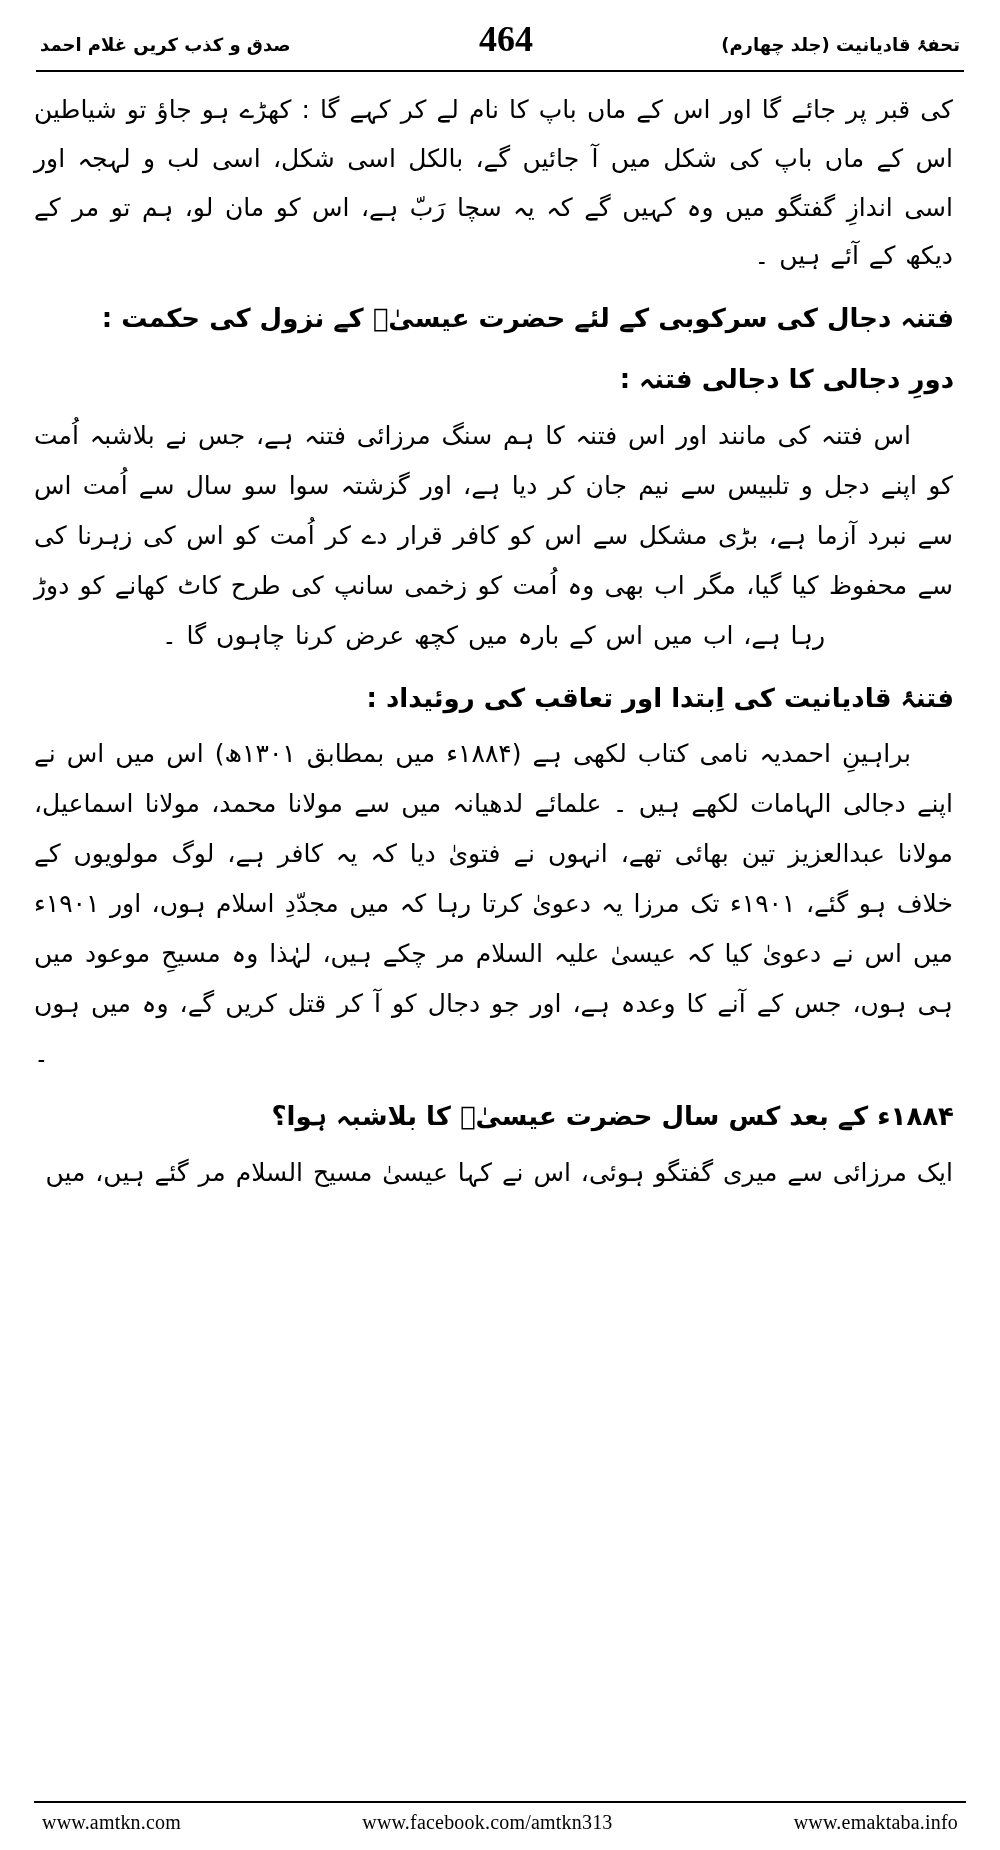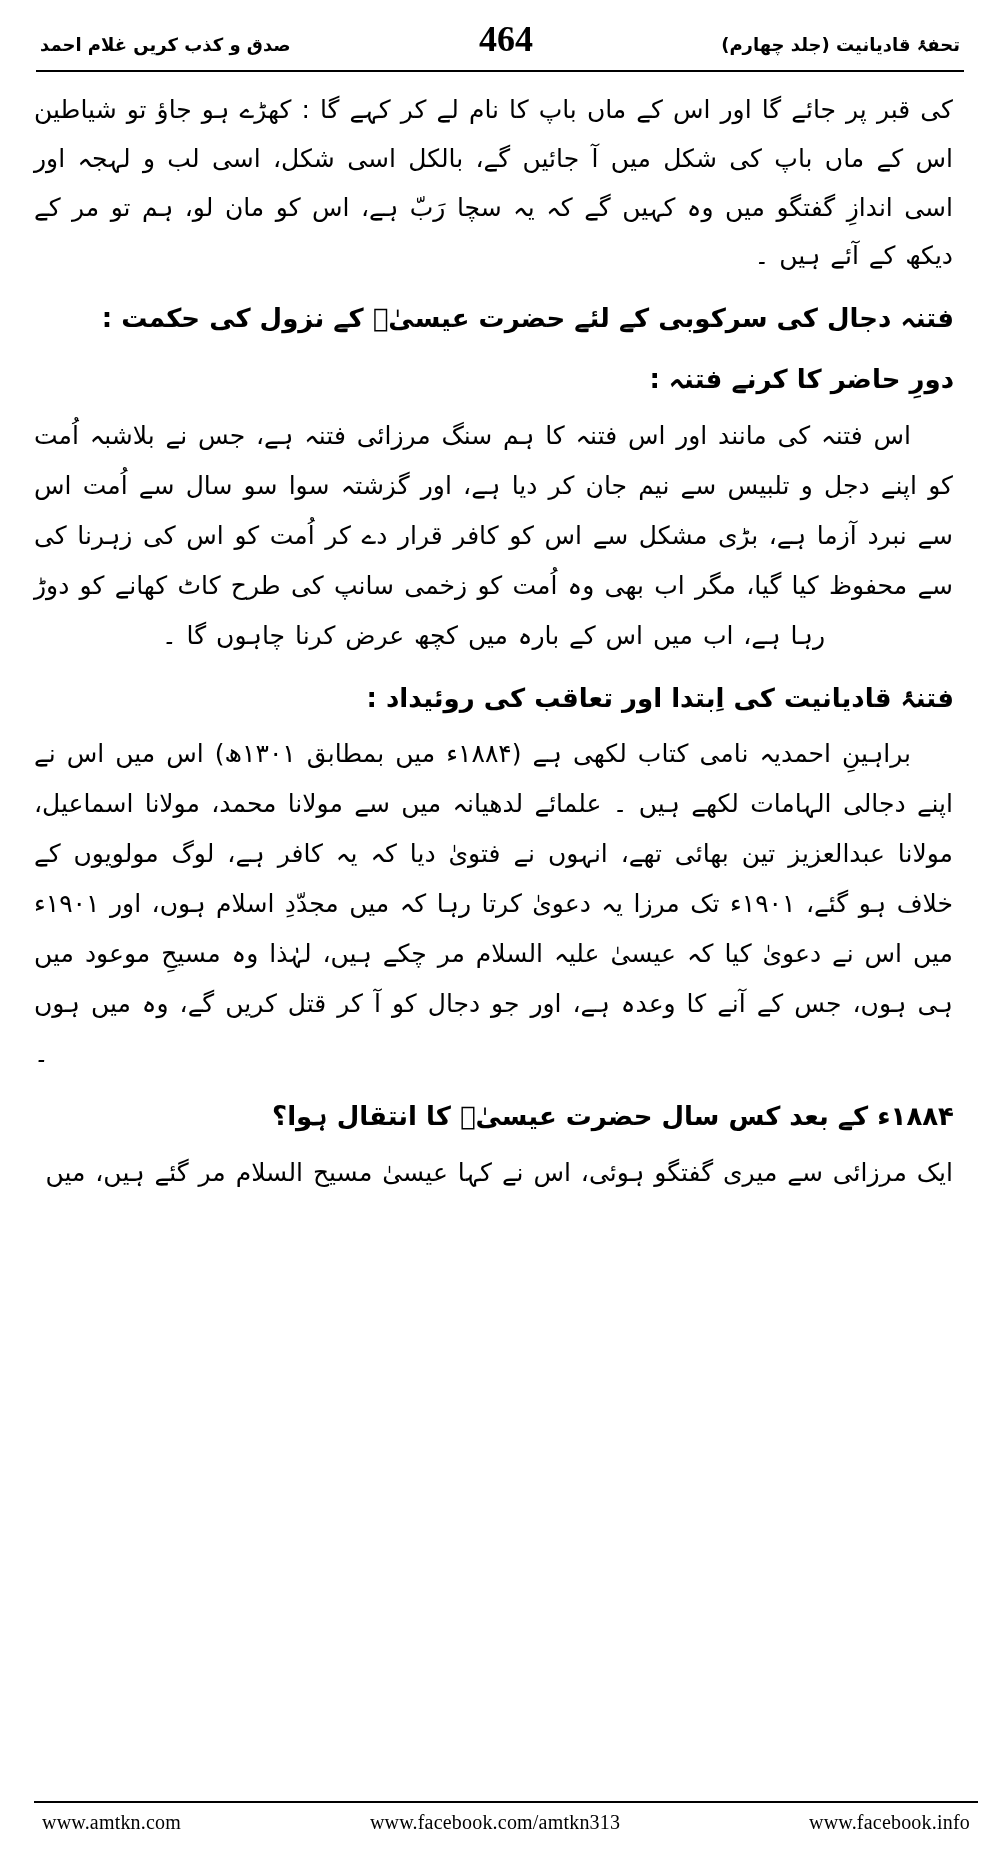--- a/index.html
+++ b/index.html
@@ -85,21 +85,21 @@
     text-align-last: center;
   }
   .para.left-last {
     text-align-last: left;
   }
 
   
   .footer-wrap {
     position: absolute;
     left: 34px;
-    right: 22px;
+    right: 34px;
     bottom: 16px;
   }
   .footer-rule {
     border: 0;
     border-top: 2px solid #000;
     margin: 0 0 8px 0;
   }
   .footer {
     display: flex;
     justify-content: space-between;
@@ -128,36 +128,36 @@
 
   <hr class="rule">
 
   <div class="content">
 
     <p class="para">کی قبر پر جائے گا اور اس کے ماں باپ کا نام لے کر کہے گا : کھڑے ہو جاؤ تو شیاطین اس کے ماں باپ کی شکل میں آ جائیں گے، بالکل اسی شکل، اسی لب و لہجہ اور اسی اندازِ گفتگو میں وہ کہیں گے کہ یہ سچا رَبّ ہے، اس کو مان لو، ہم تو مر کے دیکھ کے آئے ہیں ۔</p>
 
     <p class="heading">فتنہ دجال کی سرکوبی کے لئے حضرت عیسیٰؑ کے نزول کی حکمت :</p>
 
 
-    <p class="heading right">دورِ حاضر کا کرنے فتنہ :</p>
+    <p class="heading right">دورِ دجالی کا دجالی فتنہ :</p>
 
     <p class="para small indent center-last">اس فتنہ کی مانند اور اس فتنہ کا ہم سنگ مرزائی فتنہ ہے، جس نے بلاشبہ اُمت کو اپنے دجل و تلبیس سے نیم جان کر دیا ہے، اور گزشتہ سوا سو سال سے اُمت اس سے نبرد آزما ہے، بڑی مشکل سے اس کو کافر قرار دے کر اُمت کو اس کی زہرنا کی سے محفوظ کیا گیا، مگر اب بھی وہ اُمت کو زخمی سانپ کی طرح کاٹ کھانے کو دوڑ رہا ہے، اب میں اس کے بارہ میں کچھ عرض کرنا چاہوں گا ۔</p>
 
     <p class="heading right">فتنۂ قادیانیت کی اِبتدا اور تعاقب کی روئیداد :</p>
 
     <p class="para small indent left-last">براہینِ احمدیہ نامی کتاب لکھی ہے (۱۸۸۴ء میں بمطابق ۱۳۰۱ھ) اس میں اس نے اپنے دجالی الہامات لکھے ہیں ۔ علمائے لدھیانہ میں سے مولانا محمد، مولانا اسماعیل، مولانا عبدالعزیز تین بھائی تھے، انہوں نے فتویٰ دیا کہ یہ کافر ہے، لوگ مولویوں کے خلاف ہو گئے، ۱۹۰۱ء تک مرزا یہ دعویٰ کرتا رہا کہ میں مجدّدِ اسلام ہوں، اور ۱۹۰۱ء میں اس نے دعویٰ کیا کہ عیسیٰ علیہ السلام مر چکے ہیں، لہٰذا وہ مسیحِ موعود میں ہی ہوں، جس کے آنے کا وعدہ ہے، اور جو دجال کو آ کر قتل کریں گے، وہ میں ہوں ۔</p>
 
-    <p class="heading">۱۸۸۴ء کے بعد کس سال حضرت عیسیٰؑ کا انتقال ہوا؟</p>
+    <p class="heading">۱۸۸۴ء کے بعد کس سال حضرت عیسیٰؑ کا بلاشبہ ہوا؟</p>
 
     <p class="para small">ایک مرزائی سے میری گفتگو ہوئی، اس نے کہا عیسیٰ مسیح السلام مر گئے ہیں، میں</p>
 
   </div>
 
   <div class="footer-wrap">
     <hr class="footer-rule">
     <div class="footer">
       <span class="link">www.amtkn.com</span>
       <span class="link">www.facebook.com/amtkn313</span>
-      <span class="link">www.facebook.info</span>
+      <span class="link">www.emaktaba.info</span>
     </div>
   </div>
 
 </div>
 
 </body></html>

